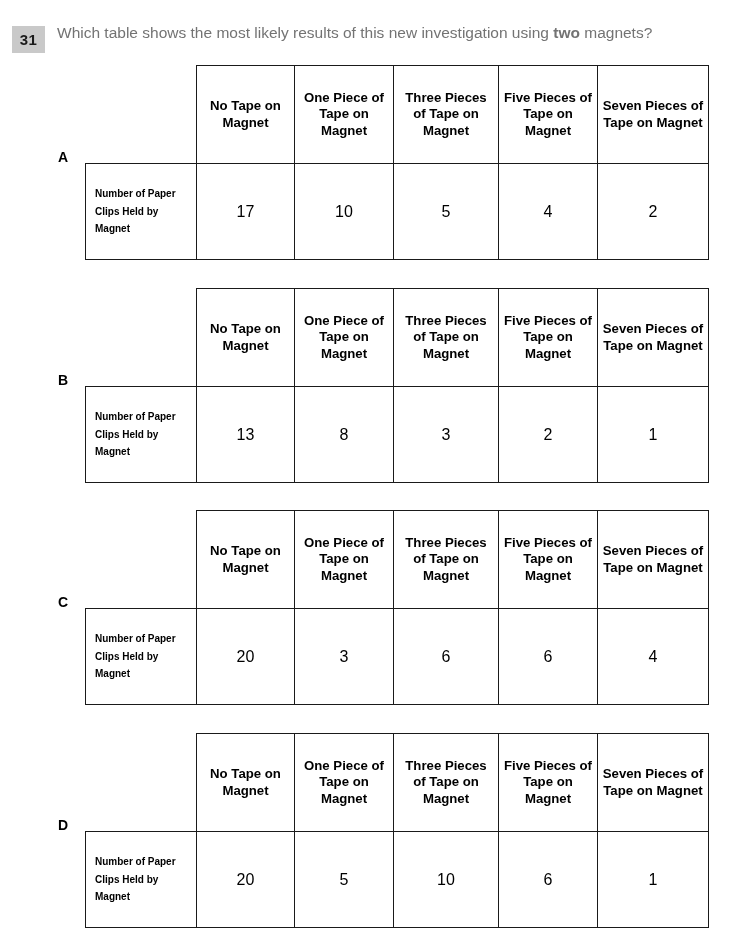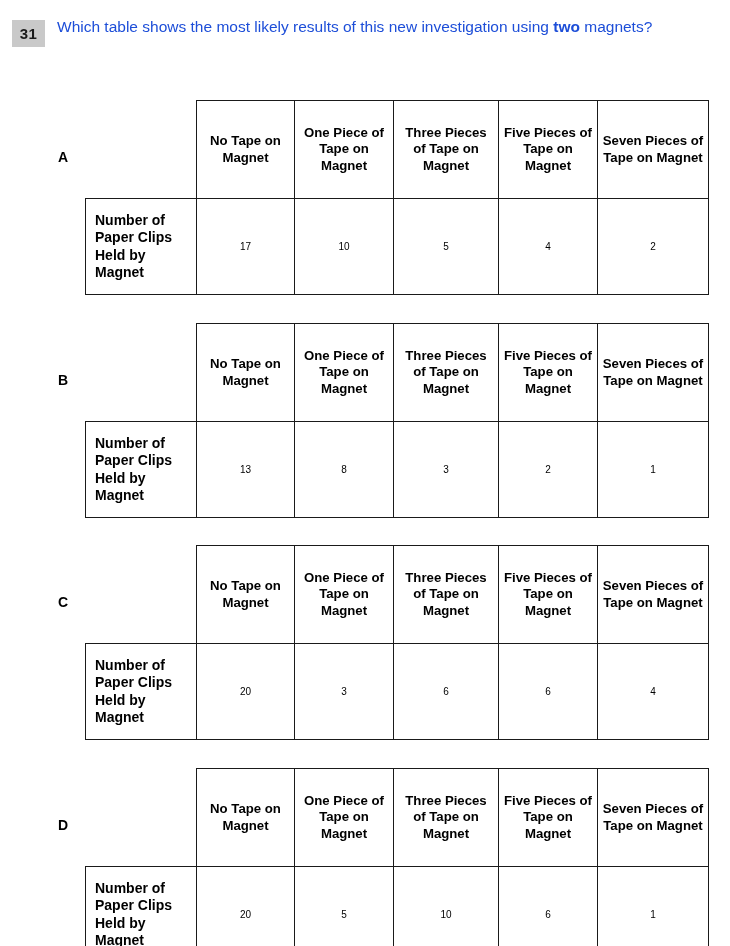--- a/index.html
+++ b/index.html
@@ -13,21 +13,21 @@
     position: relative;
     font-family: "Liberation Sans", sans-serif;
     color: #000000;
     overflow: hidden;
   }
 
   
   .question-block {
     position: absolute;
     left: 0;
-    top: 6px;
+    top: 12px;
     width: 730px;
     height: 62px;
   }
   .q-number-badge {
     position: absolute;
     left: 12px;
     top: 14px;
     width: 33px;
     height: 27px;
     background: #c9c9c9;
@@ -40,21 +40,21 @@
     letter-spacing: 0.5px;
   }
   .q-text {
     position: absolute;
     left: 57px;
     top: 11px;
     width: 610px;
     font-size: 15.5px;
     line-height: 20px;
     font-weight: normal;
-    color: #1d4ed8;
+    color: #737373;
   }
   .q-text b { font-weight: bold; }
 
   
   .option-group {
     position: absolute;
     left: 0;
     width: 730px;
   }
   .option-letter {
@@ -62,21 +62,20 @@
     left: 58px;
     font-size: 14px;
     font-weight: bold;
     color: #000;
     line-height: 1;
   }
   .tbl {
     position: absolute;
     border-collapse: collapse;
     table-layout: fixed;
-    margin-top: 35px;
   }
   .tbl td {
     border: 1.6px solid #1a1a1a;
     padding: 0;
     vertical-align: middle;
     text-align: center;
   }
   
   .tbl tr.head td {
     font-size: 13.2px;
@@ -85,25 +84,25 @@
     height: 97px;
     padding: 0 4px;
   }
   
   .tbl tr.head td.corner {
     border: none;
   }
   
   .tbl tr.data td {
     height: 95px;
+    font-size: 16px;
+    font-weight: normal;
+  }
+  .tbl tr.data td.rowlabel {
     font-size: 10px;
-    font-weight: normal;
-  }
-  .tbl tr.data td.rowlabel {
-    font-size: 14px;
     font-weight: bold;
     line-height: 17.5px;
     text-align: left;
     padding: 0 0 0 9px;
   }
   
   col.c-label { width: 111px; }
   col.c-0 { width: 98px; }
   col.c-1 { width: 99px; }
   col.c-2 { width: 105px; }

